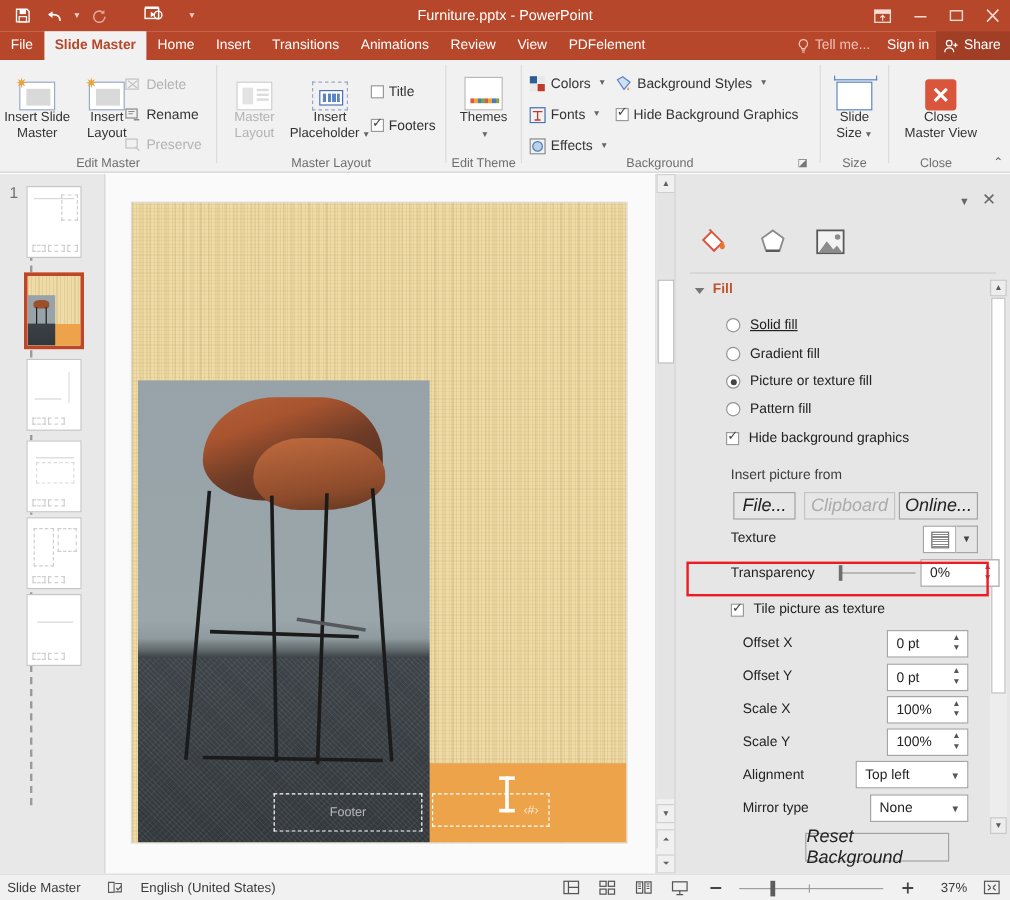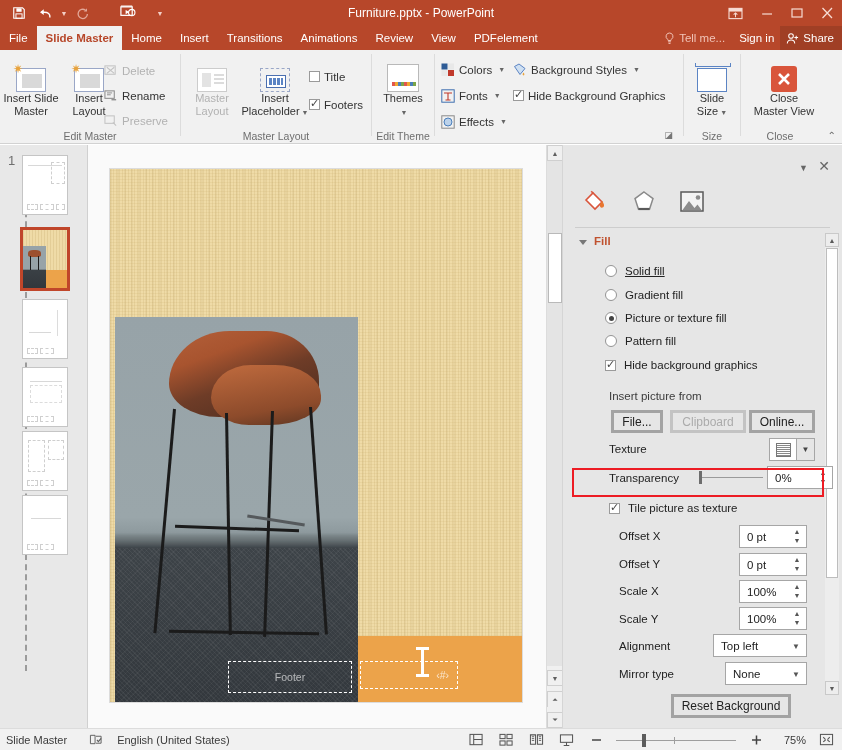--- a/index.html
+++ b/index.html
@@ -202,22 +202,22 @@
     border-left:7px solid transparent; border-right:7px solid transparent; border-bottom:7px solid #e6e6e6;
   }
   .panel-rule { position:absolute; left:12px; right:12px; top:82px; height:1px; background:#cdcdcd; }
 
   .fillhdr { position:absolute; left:16px; top:90px; display:flex; align-items:center; gap:7px; font-size:11.5px; color:#c0522f; font-weight:bold; }
   .tri { width:0;height:0; border-left:4px solid transparent; border-right:4px solid transparent; border-top:5px solid #777; margin-top:2px;}
   .prow { position:absolute; display:flex; align-items:center; font-size:11.5px; color:#222; }
   .radio { width:12px;height:12px;border-radius:50%;border:1px solid #949494;background:#fff;margin-right:8px;position:relative;flex:none;}
   .radio.on::after{content:"";position:absolute;left:2.5px;top:2.5px;width:5px;height:5px;border-radius:50%;background:#444;}
   .pbtn {
-    position:absolute; background:#e6e6e6; border:3px solid #a3a3a3; font-size:12px; color:#222;
-    display:flex; align-items:center; justify-content:center; height:23px;
+    position:absolute; background:#e6e6e6; border:1px solid #a3a3a3; font-size:15px; color:#222;
+    display:flex; align-items:center; justify-content:center; height:23px;font-style:italic;
   }
   .pbtn.dis { color:#ababab; border-color:#c3c3c3; }
   .spin {
     position:absolute; background:#fff; border:1px solid #a6a6a6; height:23px;
     display:flex; align-items:center; padding-left:7px; font-size:11.5px; color:#222;
   }
   .spin .arrows {
     position:absolute; right:3px; top:1px; bottom:1px; width:12px;
     display:flex; flex-direction:column; justify-content:center; align-items:center; gap:3px;
   }
@@ -494,20 +494,21 @@
             <path d="M10.5 9.5c1.2 1.4 1.2 2.6 0 3-1.2-.4-1.2-1.6 0-3z" fill="#e8a33d"></path>
           </svg>
         <span>Background Styles</span>
         <span class="caret">▼</span>
       </div>
       <div class="smallitem" style="left:78px; top:36px;">
         <span class="chk on"></span>
         <span>Hide Background Graphics</span>
       </div>
       <div class="dlg-launcher" style="right:10px; bottom:4px;">◪</div>
+      <div class="glabel" style="left:0; width:230px;">Background</div>
     </div>
     <div class="rsep" style="left:683px;"></div>
 
     <div class="rgroup" style="left:684px; width:56px;">
       <div class="bigbtn" style="left:0px; top:8px; width:56px;">
         <div class="bico">
           <span class="ic" style="width:30px;height:24px;border:1.5px solid #5b84c4;background:#fff;display:inline-block;position:relative;">
             <span style="position:absolute;left:-3px;top:-6px;width:36px;height:4px;border-left:1.5px solid #5b84c4;border-right:1.5px solid #5b84c4;border-bottom:1.5px solid #5b84c4;"></span>
           </span>
         </div>
@@ -811,21 +812,21 @@
       <div class="zoomslider">
         <div class="ztrack"></div>
         <div class="zmid"></div>
         <div class="zknob"></div>
       </div>
       <div class="viewbtn">
         <svg width="13" height="12" viewBox="0 0 13 12">
             <path d="M2 6h9M6.5 1.5v9" stroke="#444" stroke-width="1.5"></path>
           </svg>
       </div>
-      <div class="zlabel">75%</div>
+      <div class="zlabel">37%</div>
       <div class="viewbtn">
         <svg width="15" height="14" viewBox="0 0 16 15">
             <rect x="1.5" y="1.5" width="13" height="11" fill="none" stroke="#555" stroke-width="1.1"></rect>
             <path d="M4.5 4.5 7 7M11.5 4.5 9 7M4.5 9.5 7 7.5M11.5 9.5 9 7.5" stroke="#555" stroke-width="1.1"></path>
           </svg>
       </div>
     </div>
   </div>
 
 </div>

